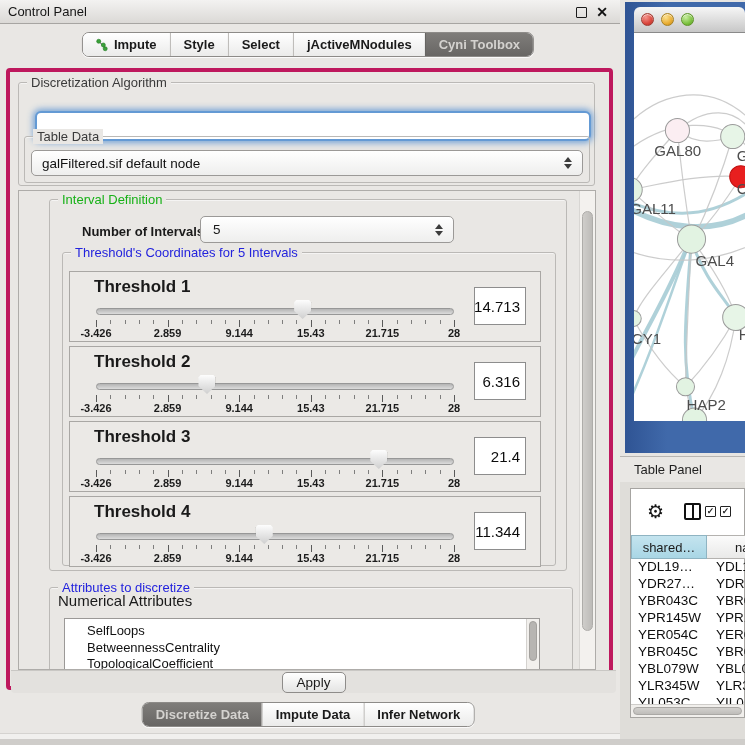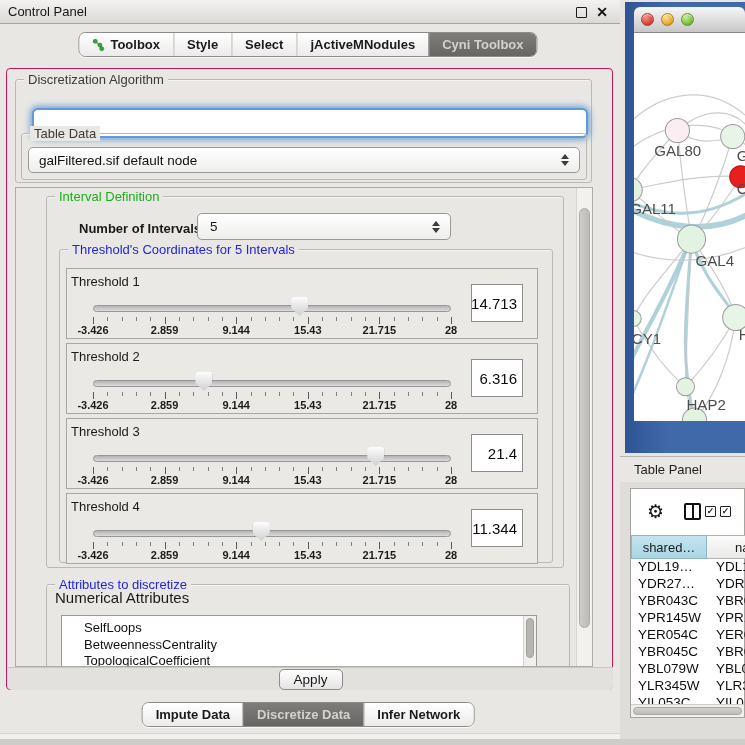--- a/index.html
+++ b/index.html
@@ -25,21 +25,21 @@
   .seg { padding:3px 13px; font-size:13px; font-weight:700; color:#1a1a1a;
     background:linear-gradient(#ffffff,#ebebea); border-left:1px solid #bbb9b6;
     display:flex; align-items:center; gap:5px; white-space:nowrap; height:23px; }
   .seg:first-child { border-left:none; }
   .seg.selected { background:linear-gradient(#7f7d7a,#686664); color:#d4d2cf; border-left-color:#5c5a58; }
   .top-tabbar { position:absolute; top:32px; left:308px; transform:translateX(-50%); }
   .bottom-tabbar { position:absolute; top:702px; left:308px; transform:translateX(-50%); }
 
   
   .outer { position:absolute; left:6px; top:68px; width:607px; height:622px;
-    border:1px solid #be185d; border-radius:4px; background:#e9e7e4; }
+    border:4px solid #be185d; border-radius:4px; background:#e9e7e4; }
 
   .group { position:absolute; border:1px solid #bbb9b6; border-radius:3px;
     box-shadow:inset 0 1px 0 rgba(255,255,255,.55); }
   .group-title { position:absolute; top:-8px; left:8px; background:#e9e7e4; padding:0 4px;
     font-size:13px; color:#3a3a3a; line-height:15px; white-space:nowrap; }
   .gt-green { color:#17b117; }
   .gt-blue  { color:#2323dd; }
 
   .algo-group { left:8px; top:10px; width:577px; height:104px; }
   .algo-combo { position:absolute; left:16px; top:28px; width:556px; height:30px; border-radius:6px;
@@ -72,21 +72,21 @@
 
   .interval-group { left:30px; top:8px; width:518px; height:372px; }
   .noi-label { position:absolute; left:32px; top:24px; font-size:13px; font-weight:700; }
   .noi-spinner { position:absolute; left:150px; top:16px; width:254px; height:27px;
     background:linear-gradient(#ffffff,#eeeeed); border:1px solid #9b9997; border-radius:5px;
     display:flex; align-items:center; padding-left:12px; font-size:13.5px; }
   .thr-group { position:absolute; left:12px; top:52px; width:494px; height:314px; }
 
   .thr-panel { position:absolute; left:6px; width:472px; height:71px;
     border:1px solid #a9a7a4; background:#ebe9e6; }
-  .thr-label { position:absolute; left:4px; top:5px; font-size:13px; font-weight:400; }
+  .thr-label { position:absolute; left:24px; top:5px; font-size:17px; font-weight:700; }
   .groove { position:absolute; left:26px; top:36px; width:358px; height:7px; border-radius:4px;
     background:linear-gradient(#b4b4b4,#dcdcdc); border:1px solid #979797; }
   .thumb { position:absolute; top:28px; width:17px; height:19px;
     background:linear-gradient(#fdfdfd,#cfcfcf);
     clip-path:polygon(12% 0,88% 0,100% 12%,100% 58%,50% 100%,0 58%,0 12%);
     filter:drop-shadow(0 0 1px #787878); }
   .ticks { position:absolute; left:26px; top:48px; width:358px; height:8px; }
   .tick { position:absolute; top:0; width:1px; background:#5a5a5a; }
   .tick.major { height:7px; } .tick.minor { height:4px; opacity:.75; }
   .ticklabels { position:absolute; left:0; top:55px; width:100%; height:12px; }
@@ -178,21 +178,21 @@
       <div class="seg-control" id="top-tabs">
           <div class="seg">
             <svg viewBox="0 0 14 14" class="net-tab-icon">
               <line x1="3" y1="3" x2="10" y2="11" stroke="#8a8a8a" stroke-width="1"></line>
               <line x1="3" y1="3" x2="8" y2="7" stroke="#8a8a8a" stroke-width="1"></line>
               <line x1="8" y1="7" x2="10" y2="11" stroke="#8a8a8a" stroke-width="1"></line>
               <circle cx="3" cy="3" r="2.2" fill="#3aa13a" stroke="#1f7a1f" stroke-width=".6"></circle>
               <circle cx="8" cy="7" r="2.2" fill="#3aa13a" stroke="#1f7a1f" stroke-width=".6"></circle>
               <circle cx="10" cy="11" r="2.2" fill="#3aa13a" stroke="#1f7a1f" stroke-width=".6"></circle>
             </svg>
-            <span>Toolbox</span>
+            <span>Impute</span>
           </div>
           <div class="seg">
             <span>Style</span>
           </div>
           <div class="seg">
             <span>Select</span>
           </div>
           <div class="seg">
             <span>jActiveMNodules</span>
           </div>
@@ -428,25 +428,25 @@
       </div>
 
       <div class="apply-row">
         <div class="apply-btn">Apply</div>
       </div>
     </div>
 
 
     <div class="bottom-tabbar">
       <div class="seg-control" id="bottom-tabs">
+          <div class="seg selected">
+            <span>Discretize Data</span>
+          </div>
           <div class="seg">
             <span>Impute Data</span>
-          </div>
-          <div class="seg selected">
-            <span>Discretize Data</span>
           </div>
           <div class="seg">
             <span>Infer Network</span>
           </div>
         </div>
     </div>
 
     <div class="bottom-strip"></div>
   </div>
 

